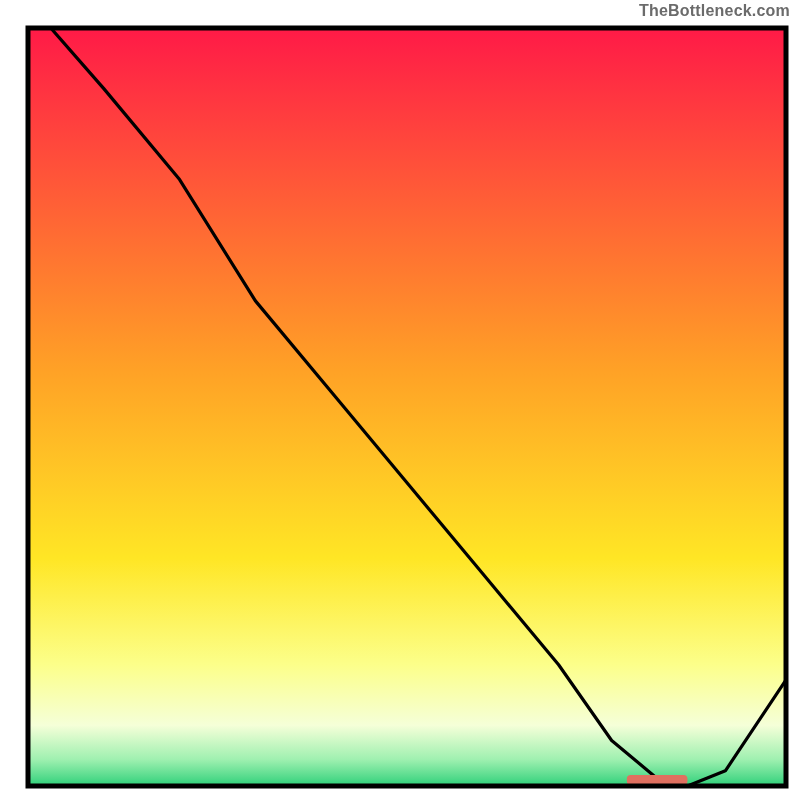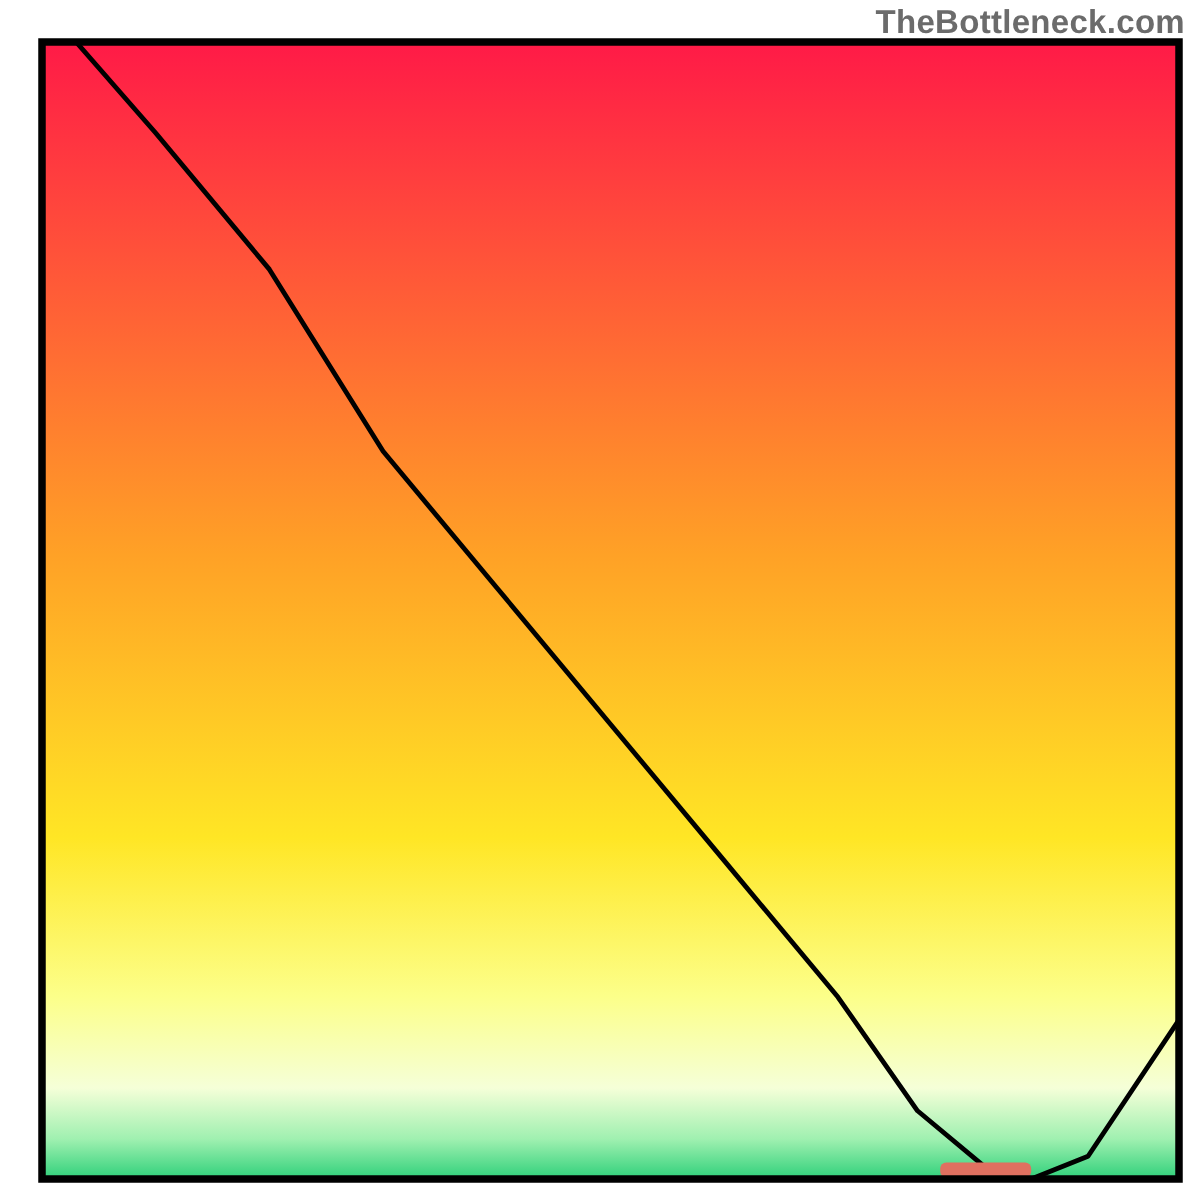--- a/index.html
+++ b/index.html
@@ -12,21 +12,21 @@
   }
   .stage {
     position: relative;
     width: 800px;
     height: 800px;
   }
   .watermark {
     position: absolute;
     top: 2px;
     right: 10px;
-    font-size: 22px;
+    font-size: 16px;
     font-weight: bold;
     color: #6b6b6b;
     letter-spacing: 0.2px;
   }
   svg.plot {
     position: absolute;
     left: 0;
     top: 0;
   }
 </style>

